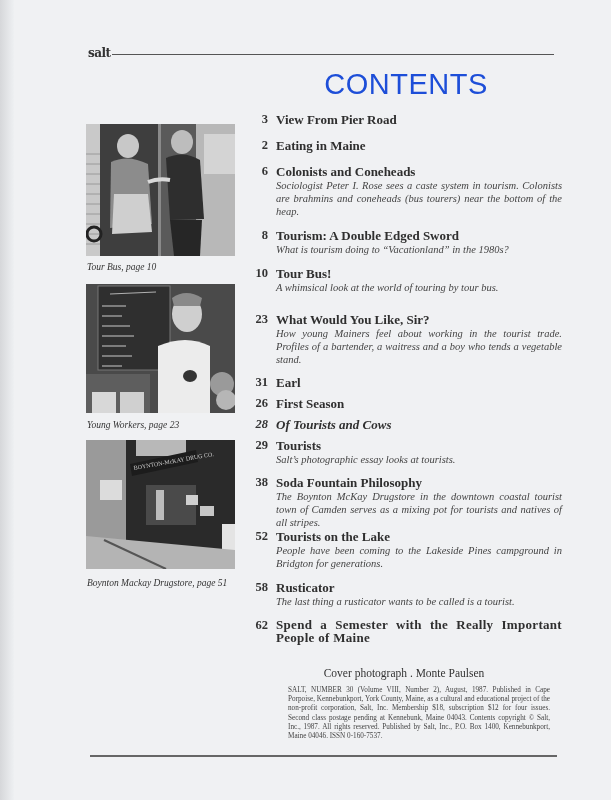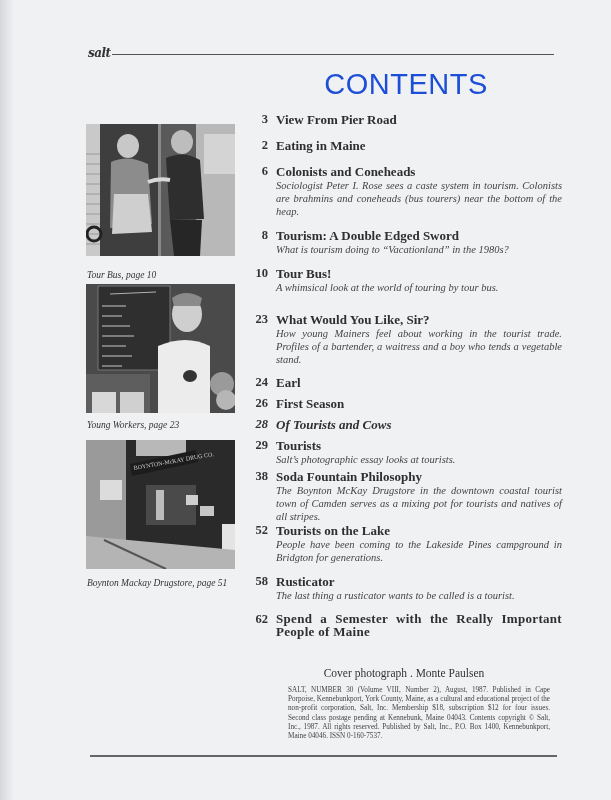--- a/index.html
+++ b/index.html
@@ -12,21 +12,21 @@
   }
   .page-shade {
     position: absolute; left: 0; top: 0; width: 14px; height: 800px;
     background: linear-gradient(to right, #d6d7da, #eef0f2);
   }
   .masthead {
     position: absolute; left: 88px; top: 50px; width: 466px; height: 14px;
   }
   .logo {
     position: absolute; left: 0; top: -4px;
-    font-family: "DejaVu Serif", serif; font-style: italic; font-weight: bold;
+    font-family: "DejaVu Serif", serif; font-weight: bold;
     font-size: 12px; color: #333; letter-spacing: -0.5px;
   }
   .top-rule {
     position: absolute; left: 24px; right: 0; top: 4px; height: 1px; background: #555;
   }
   .contents-title {
     position: absolute; left: 250px; width: 312px; top: 68px;
     text-align: center; font-size: 29px; color: #1d4ed8; letter-spacing: 0.5px;
     font-family: Liberation Sans, sans-serif;
   }
@@ -95,21 +95,21 @@
     <ellipse cx="42" cy="22" rx="11" ry="12" fill="#c8c8c8"></ellipse>
     <path d="M25 38 Q42 30 62 40 L66 100 L24 104 Z" fill="#8c8c8c"></path>
     <path d="M28 70 L62 70 L66 108 L26 110 Z" fill="#cfcfcf"></path>
     <ellipse cx="96" cy="18" rx="11" ry="12" fill="#bdbdbd"></ellipse>
     <path d="M80 34 Q98 26 114 36 L118 95 L84 96 Z" fill="#2e2e2e"></path>
     <path d="M84 96 L116 96 L114 132 L88 132 Z" fill="#262626"></path>
     <path d="M62 58 Q72 54 84 56" stroke="#d8d8d8" stroke-width="4" fill="none"></path>
     <circle cx="8" cy="110" r="7" fill="none" stroke="#222" stroke-width="3"></circle>
   </svg>
 </div>
-<div class="caption" style="top:270px;font-style:italic;">Tour Bus, page 10</div>
+<div class="caption" style="top:262px;font-style:italic;">Tour Bus, page 10</div>
 
 <div class="photo" style="top:284px;height:129px;">
   <svg width="149" height="129" viewBox="0 0 149 129">
     <rect width="149" height="129" fill="#4a4a4a"></rect>
     <rect x="12" y="2" width="72" height="84" fill="#2f2f2f" stroke="#777" stroke-width="1"></rect>
     <g stroke="#b0b0b0" stroke-width="1.2" fill="none">
       <path d="M24 10 L70 8"></path>
         <path d="M16 22 L40 22"></path>
         <path d="M16 32 L36 32"></path>
       <path d="M16 42 L44 42"></path>
@@ -174,37 +174,37 @@
     <span class="num">10</span>
     <div class="title">Tour Bus!</div>
     <div class="desc">A whimsical look at the world of touring by tour bus.</div>
   </div>
   <div class="entry" style="margin-top:18px;">
     <span class="num">23</span>
     <div class="title">What Would You Like, Sir?</div>
     <div class="desc">How young Mainers feel about working in the tourist trade. Profiles of a bartender, a waitress and a boy who tends a vegetable stand.</div>
   </div>
   <div class="entry" style="margin-top:9px;">
-    <span class="num">24</span>
+    <span class="num">31</span>
     <div class="title">Earl</div>
   </div>
   <div class="entry" style="margin-top:6px;">
     <span class="num">26</span>
     <div class="title">First Season</div>
   </div>
   <div class="entry" style="margin-top:6px;font-style:italic;">
     <span class="num">28</span>
     <div class="title">Of Tourists and Cows</div>
   </div>
   <div class="entry" style="margin-top:6px;">
     <span class="num">29</span>
     <div class="title">Tourists</div>
     <div class="desc">Salt’s photographic essay looks at tourists.</div>
   </div>
-  <div class="entry" style="margin-top:3px;">
+  <div class="entry" style="margin-top:9px;">
     <span class="num">38</span>
     <div class="title">Soda Fountain Philosophy</div>
     <div class="desc">The Boynton McKay Drugstore in the downtown coastal tourist town of Camden serves as a mixing pot for tourists and natives of all stripes.</div>
   </div>
   <div class="entry" style="margin-top:0;">
     <span class="num">52</span>
     <div class="title">Tourists on the Lake</div>
     <div class="desc">People have been coming to the Lakeside Pines campground in Bridgton for generations.</div>
   </div>
   <div class="entry" style="margin-top:10px;">

